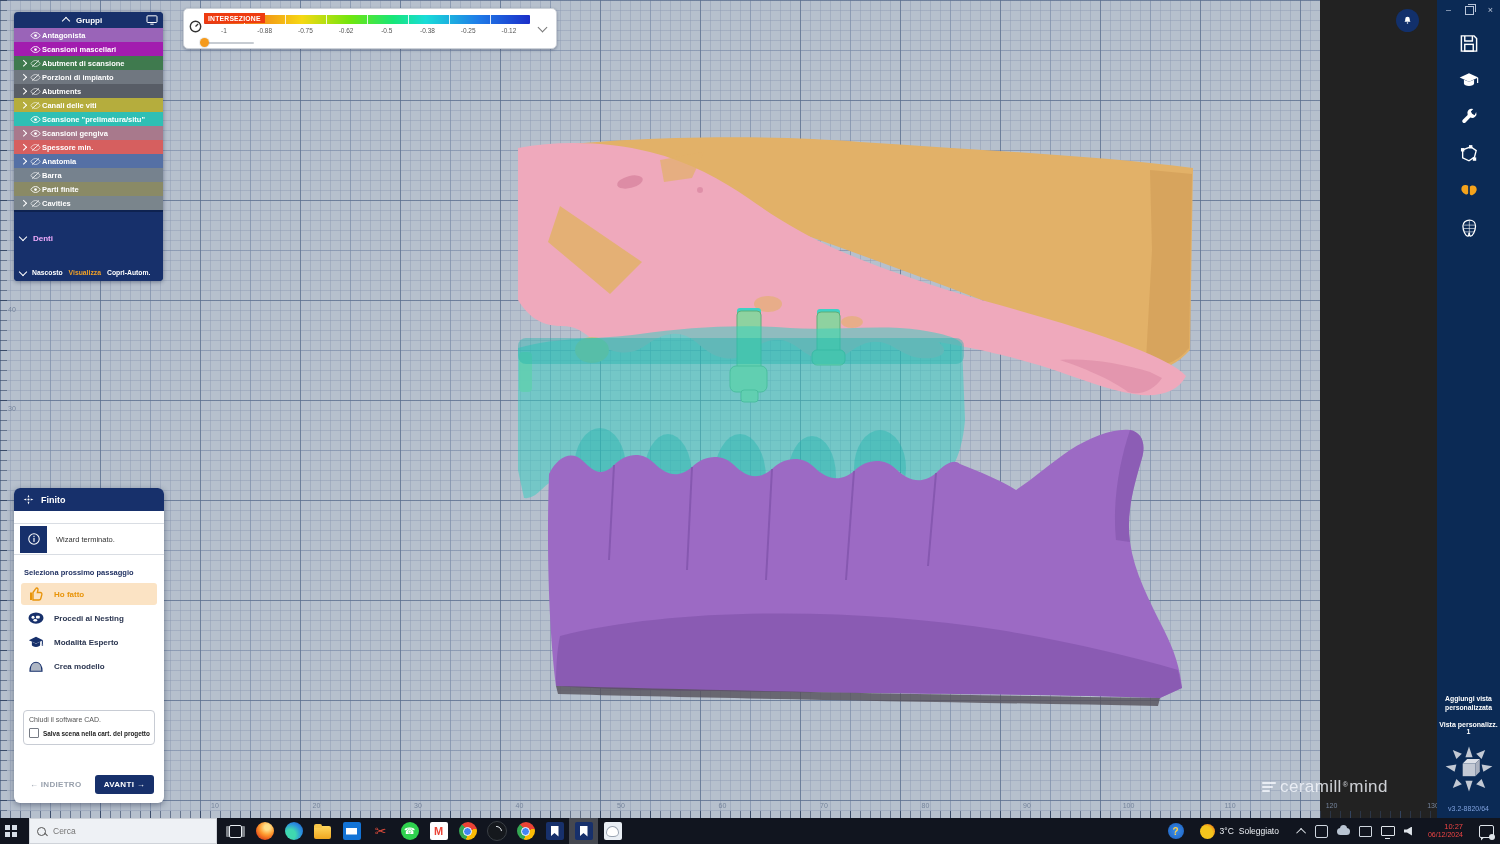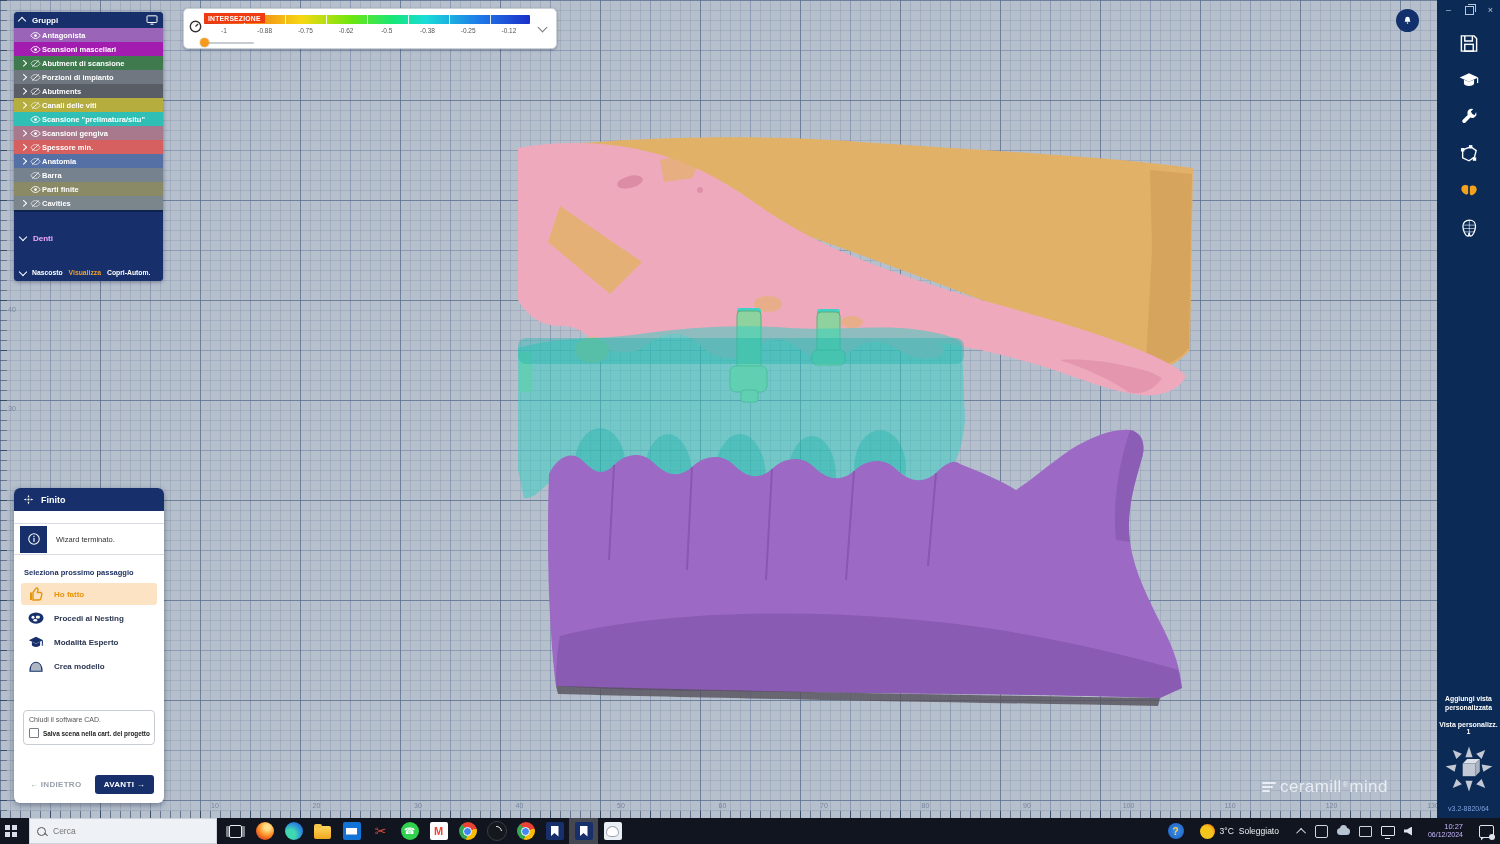--- a/index.html
+++ b/index.html
@@ -1,19 +1,19 @@
 <!DOCTYPE html>
 <html><head>
 <meta charset="utf-8">
 <style>
   html,body{margin:0;padding:0;background:#222;}
   #screen{position:relative;width:1500px;height:844px;overflow:hidden;
     font-family:"Liberation Sans",sans-serif;-webkit-font-smoothing:antialiased;}
   
-  #viewport{position:absolute;left:0;top:0;width:1437px;height:818px;
+  #viewport{position:absolute;left:0;top:0;width:1320px;height:818px;
     background-color:#b6c0cd;
     background-image:
       linear-gradient(to right, rgba(84,104,136,.55) 1px, transparent 1px),
       linear-gradient(to bottom, rgba(84,104,136,.55) 1px, transparent 1px),
       linear-gradient(to right, rgba(118,136,166,.5) 1px, transparent 1px),
       linear-gradient(to bottom, rgba(118,136,166,.5) 1px, transparent 1px),
       linear-gradient(to right, rgba(140,154,178,.45) 1px, transparent 1px),
       linear-gradient(to bottom, rgba(140,154,178,.45) 1px, transparent 1px);
     background-size:100px 100px,100px 100px,50px 50px,50px 50px,10px 10px,10px 10px;}
   #model{position:absolute;left:0;top:0;}
@@ -34,21 +34,21 @@
   #wm-logo{display:inline-block;width:14px;margin-right:4px;}
   #wm-logo i{display:block;height:2px;background:rgba(244,247,252,.82);margin:2px 0;border-radius:1px;}
   #wm-logo i:nth-child(2){width:11px;} #wm-logo i:nth-child(3){width:8px;}
   #watermark sup{font-size:7px;margin:0 1px 6px 1px;}
   
   #bell{position:absolute;left:1396px;top:9px;width:23px;height:23px;border:none;
     border-radius:50%;background:#12306b;display:flex;align-items:center;justify-content:center;cursor:pointer;}
   
   #groups-panel{position:absolute;left:14px;top:12px;width:149px;border-radius:4px;
     box-shadow:0 1px 4px rgba(20,30,60,.45);overflow:hidden;background:#17306b;}
-  #gp-header{height:16px;background:#17306b;display:flex;align-items:center;padding:0 5px;color:#fff;}
+  #gp-header{height:16px;background:#17306b;display:flex;align-items:center;padding:0 5px;color:#fff;margin-left:44px;}
   .chev{width:5px;height:5px;border-right:1.3px solid #fff;border-bottom:1.3px solid #fff;display:inline-block;}
   .chev.up{transform:rotate(-135deg);margin-top:2px;}
   .chev.down{transform:rotate(45deg);margin-bottom:2px;}
   #gp-title{font-size:8px;font-weight:700;margin-left:7px;flex:1;}
   .group-row{height:14px;display:flex;align-items:center;padding:0 4px;}
   .g-chev{width:10px;display:flex;justify-content:center;}
   .g-chev::before{content:"";width:3.5px;height:3.5px;border-right:1.3px solid #fff;border-bottom:1.3px solid #fff;transform:rotate(-45deg);}
   .g-eye{width:14px;display:flex;justify-content:center;}
   .g-label{font-size:7.5px;font-weight:600;color:#fff;white-space:nowrap;}
   #gp-denti{height:16px;background:#17306b;border-top:2px solid #0e2250;display:flex;align-items:center;padding:18px 6px;color:#f0abfc;}
@@ -146,21 +146,21 @@
   #tb-weather{display:flex;align-items:center;gap:5px;color:#eceff4;font-size:8.5px;}
   .tray{display:flex;align-items:center;gap:9px;margin-left:4px;}
   .tray .chevron-up-icon{width:6px;height:6px;border-left:1.5px solid #dfe4ea;border-top:1.5px solid #dfe4ea;transform:rotate(45deg) translateY(2px);}
   .tray .window-app-icon{width:11px;height:11px;border:1.3px solid #cfd6df;border-radius:2px;}
   .tray .onedrive-icon{width:13px;height:7px;background:#b9c4d2;border-radius:5px;position:relative;}
   .tray .onedrive-icon::before{content:"";position:absolute;left:3px;top:-3px;width:7px;height:7px;background:#b9c4d2;border-radius:50%;}
   .tray .share-screen-icon{width:11px;height:9px;border:1.3px solid #cfd6df;border-radius:1px;}
   .tray .network-display-icon{width:12px;height:8px;border:1.4px solid #dfe4ea;border-radius:1px;position:relative;}
   .tray .network-display-icon::after{content:"";position:absolute;left:3px;bottom:-4px;width:5px;height:1.4px;background:#dfe4ea;}
   .tray .volume-icon{width:8px;height:9px;background:#dfe4ea;clip-path:polygon(0 32%,38% 32%,100% 0,100% 100%,38% 68%,0 68%);position:relative;}
-  #tb-clock{text-align:right;color:#c4b5fd;line-height:1.25;}
+  #tb-clock{text-align:right;color:#ef4444;line-height:1.25;}
   #tb-clock .t{font-size:7.5px;} #tb-clock .d{font-size:7px;}
   .notif-icon{width:13px;height:11px;border:1.4px solid #dfe4ea;border-radius:2px;position:relative;}
   .notif-icon::before{content:"";position:absolute;left:1px;bottom:-4px;width:4px;height:4px;background:#dfe4ea;clip-path:polygon(0 0,100% 0,0 100%);}
   .notif-icon::after{content:"";position:absolute;right:-2px;bottom:-3px;width:6px;height:6px;border-radius:50%;background:#dfe4ea;}
 </style>
 </head>
 <body>
 
 <div id="screen">
 

